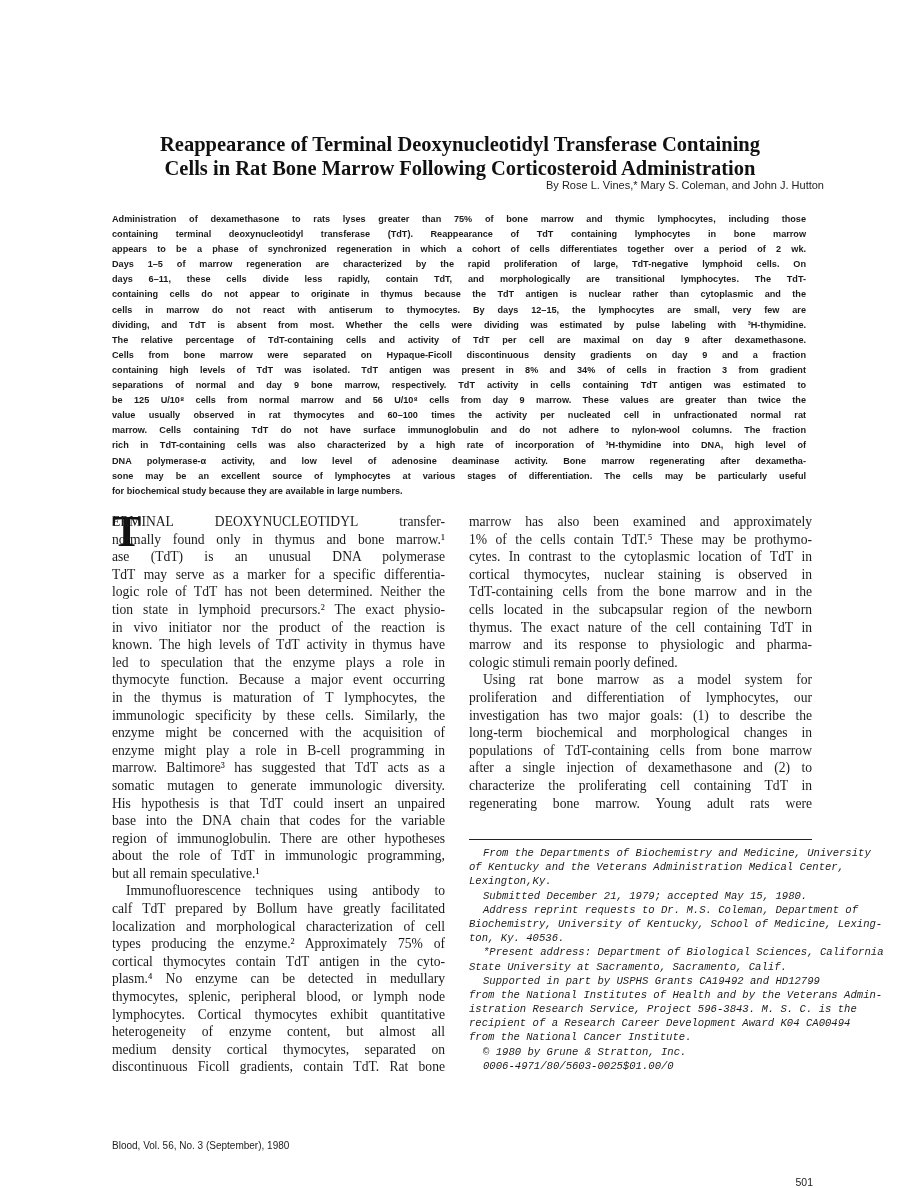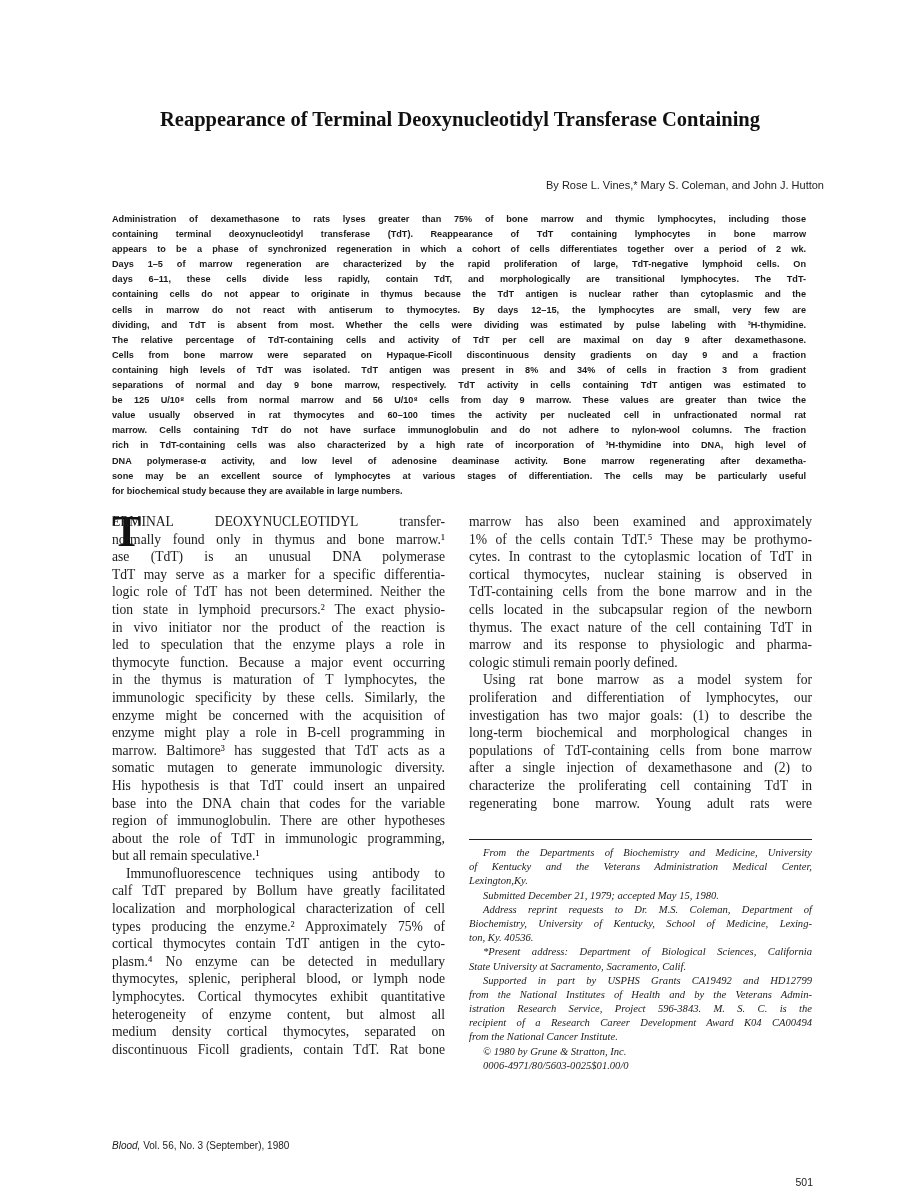--- a/index.html
+++ b/index.html
@@ -1,18 +1,18 @@
 <!DOCTYPE html>
 <html><head>
 <meta charset="utf-8">
 <style>
   html, body { margin: 0; padding: 0; background: #ffffff; }
   body { width: 918px; height: 1188px; position: relative; overflow: hidden; color: #161616; }
   .title {
-    position: absolute; left: 100px; width: 720px; top: 107px;
+    position: absolute; left: 100px; width: 720px; top: 132px;
     font-family: "Liberation Serif", serif; font-weight: bold; font-size: 20.5px;
     line-height: 24px; text-align: center; color: #111;
   }
   .authors {
     position: absolute; left: 104px; width: 720px; top: 179px;
     font-family: "Liberation Sans", sans-serif; font-size: 11px; text-align: right; color: #222;
   }
   .abstract {
     position: absolute; left: 112px; width: 694px; top: 212px;
     font-family: "Liberation Sans", sans-serif; font-weight: bold; font-size: 9.15px;
@@ -30,40 +30,41 @@
   .col .ln.last { text-align-last: left; }
   .col .ln.indent { padding-left: 14px; }
   .col .ln.drop { }
   .dropcap {
     position: absolute; left: 112px; top: 514px;
     font-family: "Liberation Serif", serif; font-weight: bold; font-size: 44px; line-height: 36px; color: #111;
   }
   .rule { position: absolute; left: 469px; width: 343px; top: 839px; border-top: 1.2px solid #222; height: 0; }
   .notes {
     position: absolute; left: 469px; width: 343px; top: 846px;
-    font-family: Liberation Serif, serif; font-style: italic; font-size: 10.6px; line-height: 14.2px; color: #1a1a1a;
+    font-family: Liberation Mono, monospace; font-style: italic; font-size: 10.6px; line-height: 14.2px; color: #1a1a1a;
   }
   .notes .ln { display: block; text-align: justify; text-align-last: justify; white-space: nowrap; height: 14.2px; }
   .notes .ln.last { text-align-last: left; }
   .notes .ln.indent { padding-left: 14px; }
   .footer-left {
     position: absolute; left: 112px; top: 1140px;
     font-family: "Liberation Sans", sans-serif; font-size: 10px; color: #222;
   }
-  .footer-left .journal { font-style: italic; }
+  .footer-left .journal { }
   .footer-right {
     position: absolute; right: 105px; top: 1176px;
     font-family: "Liberation Sans", sans-serif; font-size: 10.5px; color: #222;
   }
 </style>
 </head>
 <body>
 
 <div class="title">
   <div>Reappearance of Terminal Deoxynucleotidyl Transferase Containing</div>
+  <div>Cells in Rat Bone Marrow Following Corticosteroid Administration</div>
 </div>
 
 <div class="authors">By Rose L. Vines,* Mary S. Coleman, and John J. Hutton</div>
 
 <div class="abstract" id="abstract">
     <span class="ln">Administration of dexamethasone to rats lyses greater than 75% of bone marrow and thymic lymphocytes, including those</span>
     <span class="ln">containing terminal deoxynucleotidyl transferase (TdT). Reappearance of TdT containing lymphocytes in bone marrow</span>
     <span class="ln">appears to be a phase of synchronized regeneration in which a cohort of cells differentiates together over a period of 2 wk.</span>
     <span class="ln">Days 1–5 of marrow regeneration are characterized by the rapid proliferation of large, TdT-negative lymphoid cells. On</span>
     <span class="ln">days 6–11, these cells divide less rapidly, contain TdT, and morphologically are transitional lymphocytes. The TdT-</span>
@@ -85,20 +86,21 @@
 
 <div class="dropcap">T</div>
 <div class="col col-left" id="col-left">
     <span class="ln drop">ERMINAL DEOXYNUCLEOTIDYL transfer-</span>
     <span class="ln">normally found only in thymus and bone marrow.¹</span>
     <span class="ln drop">ase (TdT) is an unusual DNA polymerase</span>
     <span class="ln">TdT may serve as a marker for a specific differentia-</span>
     <span class="ln">logic role of TdT has not been determined. Neither the</span>
     <span class="ln">tion state in lymphoid precursors.² The exact physio-</span>
     <span class="ln">in vivo initiator nor the product of the reaction is</span>
+    <span class="ln">known. The high levels of TdT activity in thymus have</span>
     <span class="ln">led to speculation that the enzyme plays a role in</span>
     <span class="ln">thymocyte function. Because a major event occurring</span>
     <span class="ln">in the thymus is maturation of T lymphocytes, the</span>
     <span class="ln">immunologic specificity by these cells. Similarly, the</span>
     <span class="ln">enzyme might be concerned with the acquisition of</span>
     <span class="ln">enzyme might play a role in B-cell programming in</span>
     <span class="ln">marrow. Baltimore³ has suggested that TdT acts as a</span>
     <span class="ln">somatic mutagen to generate immunologic diversity.</span>
     <span class="ln">His hypothesis is that TdT could insert an unpaired</span>
     <span class="ln">base into the DNA chain that codes for the variable</span>

